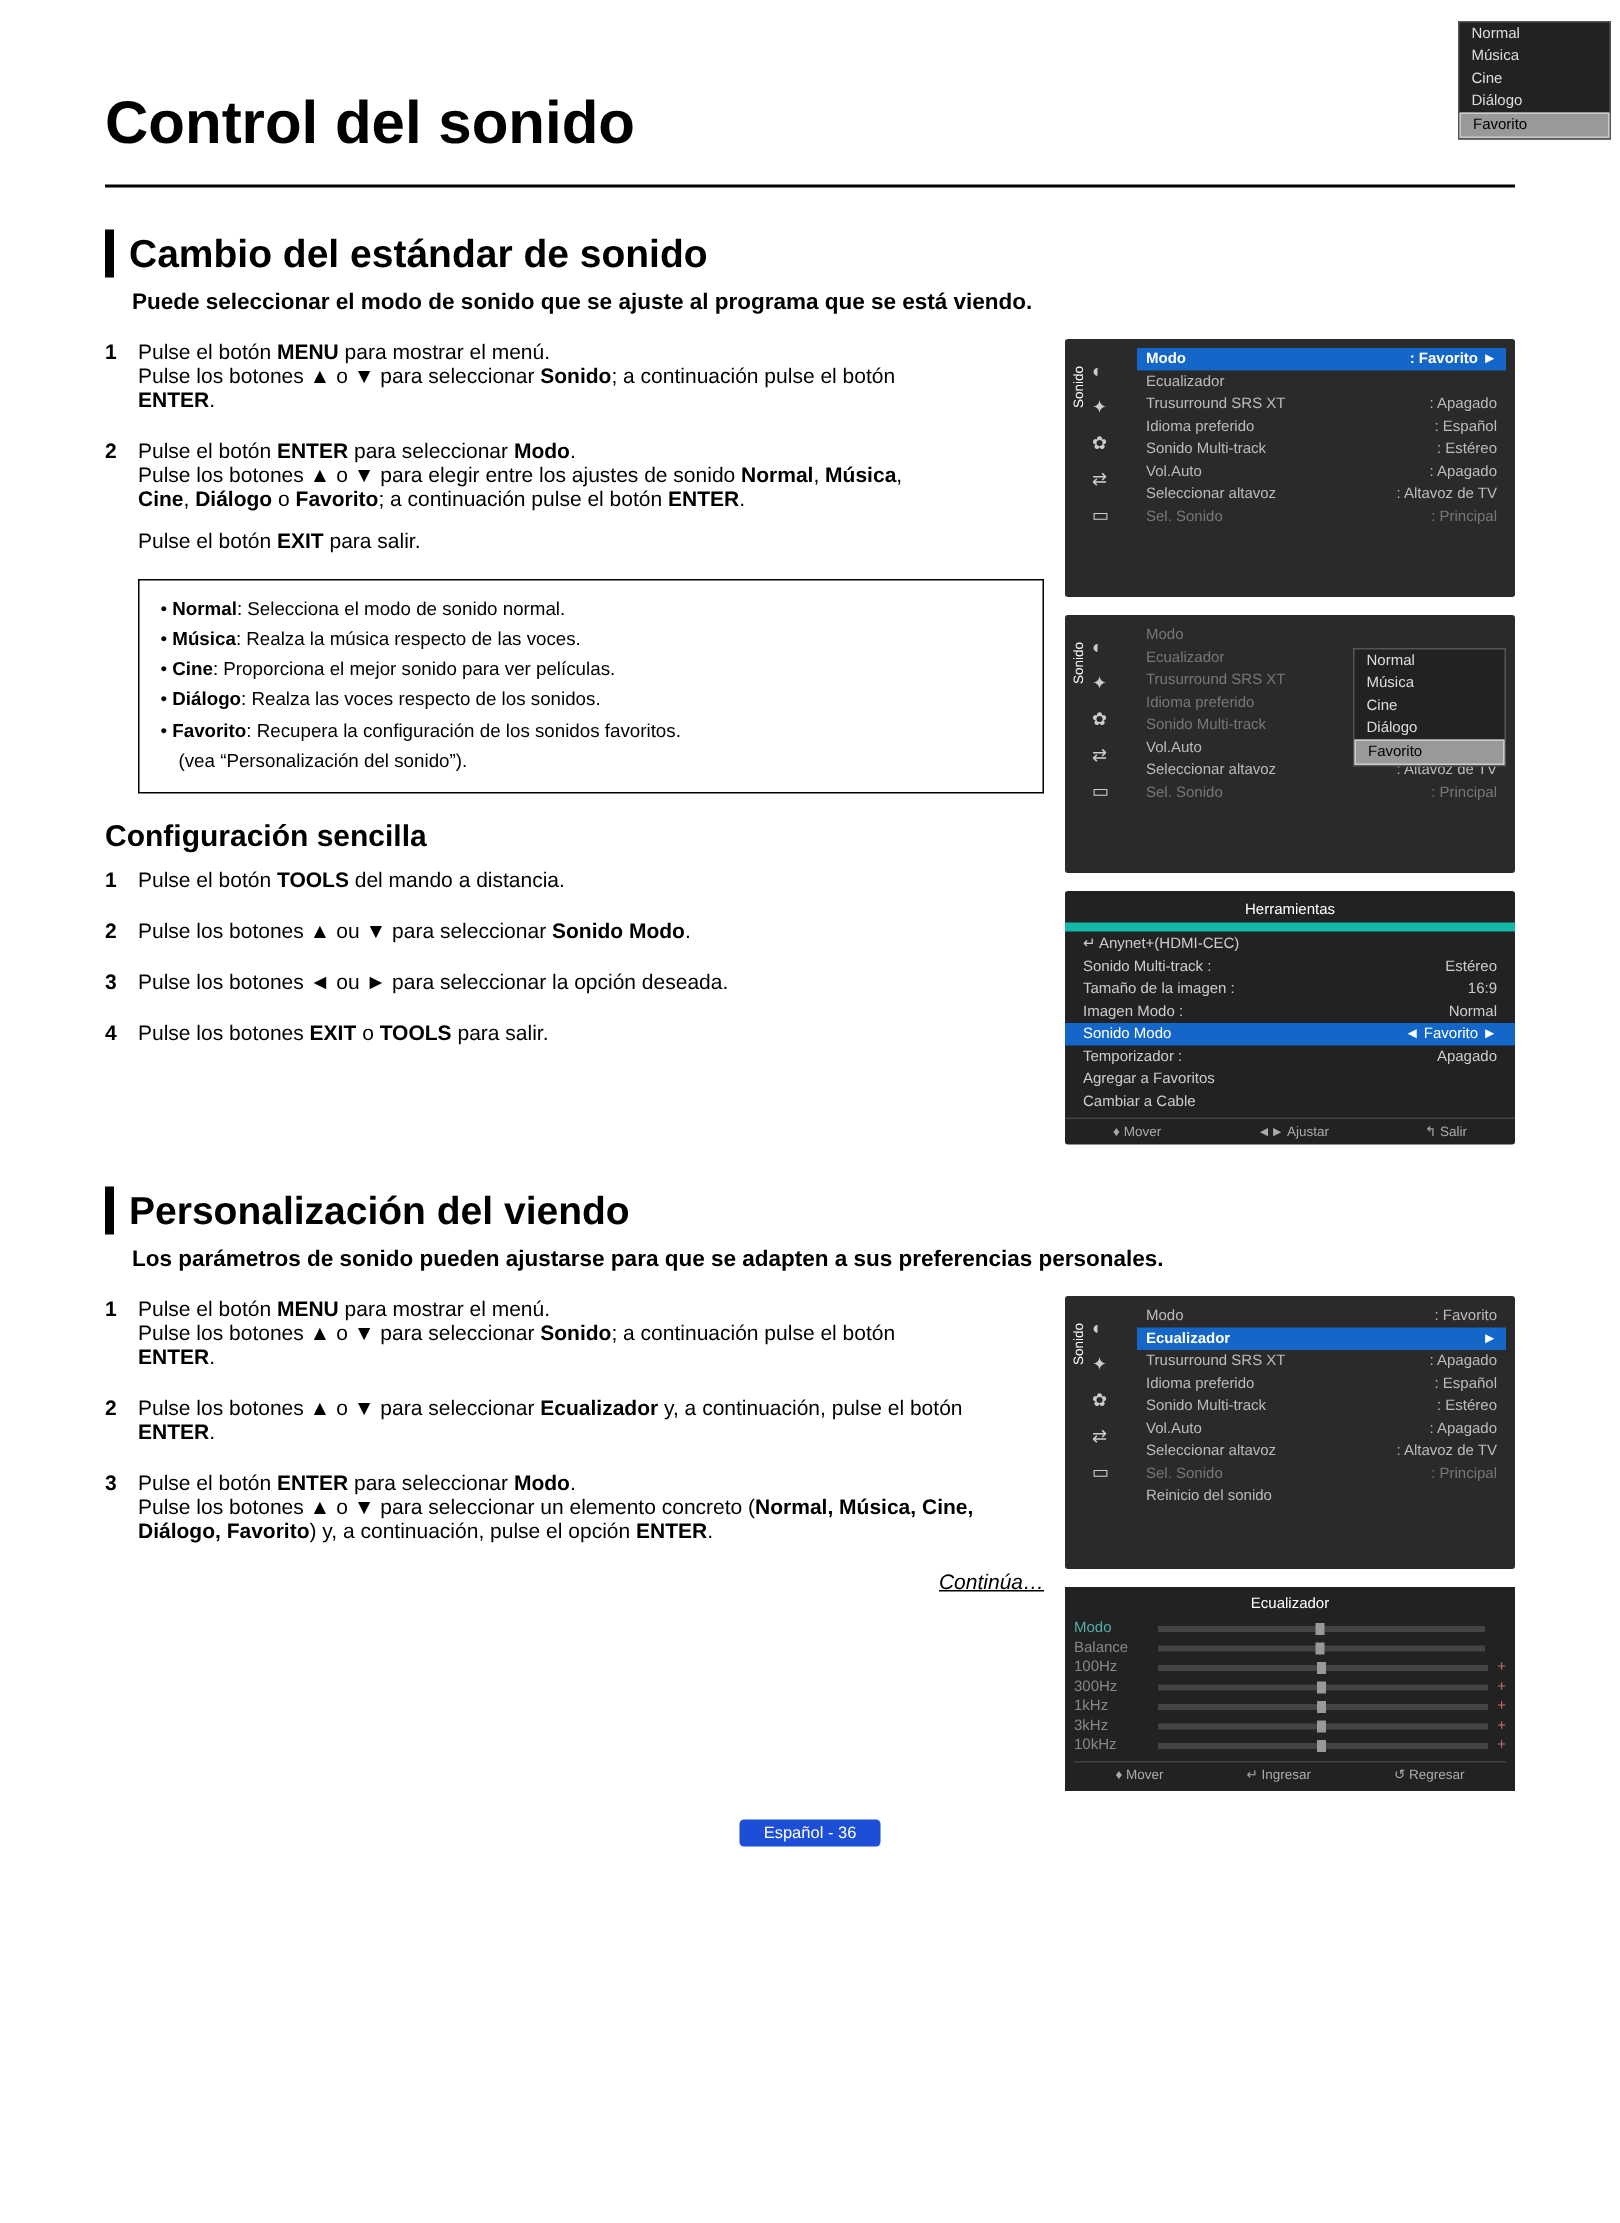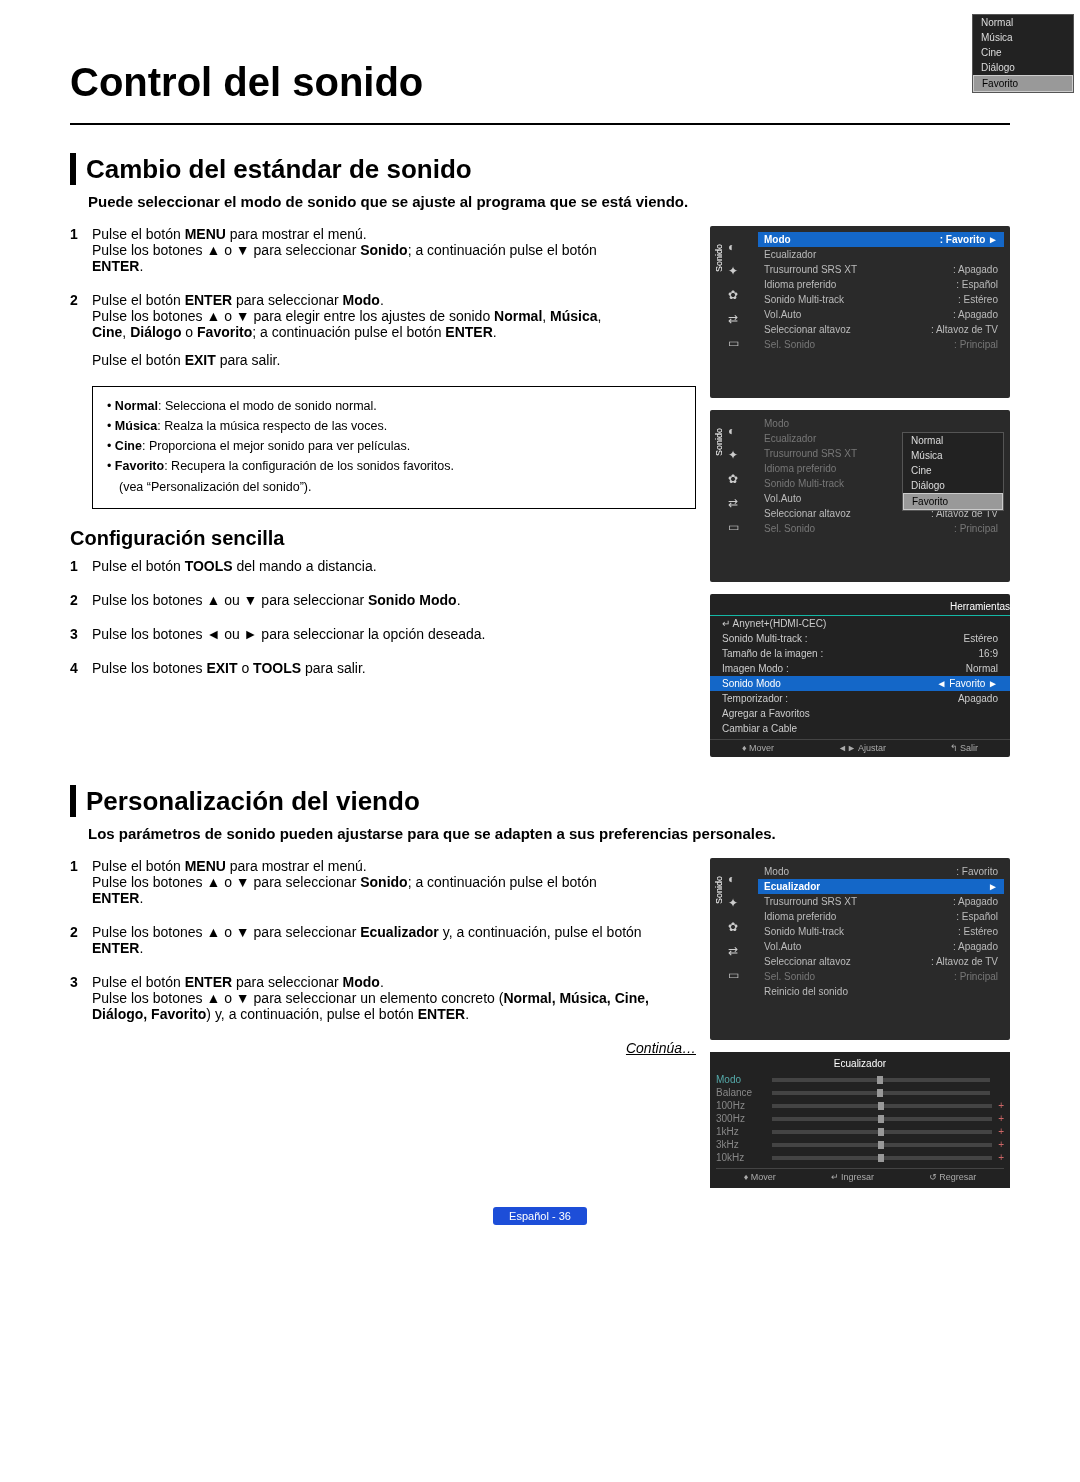--- a/index.html
+++ b/index.html
@@ -28,21 +28,21 @@
   .osd .side{position:absolute;left:4px;top:18px;writing-mode:vertical-rl;transform:rotate(180deg);font-size:9px;color:#fff}
   .osd .iconcol{position:absolute;left:18px;top:14px;display:flex;flex-direction:column;gap:10px;font-size:12px;color:#ccc}
   .osd .list{margin-left:42px}
   .osd .row{display:flex;justify-content:space-between;padding:2px 6px}
   .osd .row.hl{background:#1467c8;color:#fff;font-weight:bold}
   .osd .dim{color:#777}
   .popup{position:absolute;right:6px;top:22px;width:100px;background:#222;border:1px solid #555}
   .popup .prow{padding:2px 8px;font-size:10px;color:#ddd}
   .popup .prow.sel2{background:#999;color:#000;border:1px solid #ccc}
   .tools{background:#222;color:#ccc;font-size:10px;border-radius:2px;padding:4px 0}
-  .tools .thead{text-align:right;color:#fff;padding:3px 0;border-bottom:1px solid #14b8a6}
+  .tools .thead{text-align:center;color:#fff;padding:3px 0;border-bottom:6px solid #14b8a6}
   .tools .trow{display:flex;justify-content:space-between;padding:2px 12px}
   .tools .trow.sel{background:#1467c8;color:#fff}
   .tools .tfoot{display:flex;justify-content:space-around;font-size:9px;color:#aaa;border-top:1px solid #444;padding-top:3px;margin-top:3px}
   .eq{background:#222;color:#bbb;font-size:10px;padding:6px}
   .eq .ehead{text-align:center;color:#fff;margin-bottom:4px}
   .eq .erow{display:flex;align-items:center;padding:1px 0}
   .eq .elbl{width:56px;color:#888}
   .eq .ebar{flex:1;height:4px;background:#444;position:relative}
   .eq .eknob{position:absolute;left:48%;top:-2px;width:6px;height:8px;background:#999}
   .eq .efoot{display:flex;justify-content:space-around;font-size:9px;color:#aaa;border-top:1px solid #444;padding-top:3px;margin-top:4px}
@@ -78,20 +78,21 @@
             <span>Pulse los botones ▲ o ▼ para elegir entre los ajustes de sonido </span><b>Normal</b><span>, </span><b>Música</b><span>, </span><br>
             <b>Cine</b><span>, </span><b>Diálogo</b><span> o </span><b>Favorito</b><span>; a continuación pulse el botón </span><b>ENTER</b><span>.</span>
             <div class="sub"><span>Pulse el botón </span><b>EXIT</b><span> para salir.</span></div>
           </div>
         </div>
 
         <div class="notes" id="notes1">
             <div class="row">• <b>Normal</b>: Selecciona el modo de sonido normal.</div>
             <div class="row">• <b>Música</b>: Realza la música respecto de las voces.</div>
             <div class="row">• <b>Cine</b>: Proporciona el mejor sonido para ver películas.</div>
+            <div class="row">• <b>Diálogo</b>: Realza las voces respecto de los sonidos.</div>
             <div class="row">• <b>Favorito</b>: Recupera la configuración de los sonidos favoritos.</div>
             <div class="row" style="padding-left: 12px;">(vea “Personalización del sonido”).</div>
           </div>
 
         <div class="easy">Configuración sencilla</div>
         <div id="easy-steps">
             <div class="step">
               <div class="step-num">1</div>
               <div class="step-body">Pulse el botón <b>TOOLS</b> del mando a distancia.</div>
             </div>
@@ -274,21 +275,21 @@
         <div class="step">
           <div class="step-num">2</div>
           <div class="step-body">
             <span>Pulse los botones ▲ o ▼ para seleccionar </span><b>Ecualizador</b><span> y, a continuación, pulse el botón </span><b>ENTER</b><span>.</span>
           </div>
         </div>
         <div class="step">
           <div class="step-num">3</div>
           <div class="step-body">
             <span>Pulse el botón </span><b>ENTER</b><span> para seleccionar </span><b>Modo</b><span>.</span><br>
-            <span>Pulse los botones ▲ o ▼ para seleccionar un elemento concreto (</span><b>Normal, Música, Cine, Diálogo, Favorito</b><span>) y, a continuación, pulse el botón </span><b>ENTER</b><span>.</span>
+            <span>Pulse los botones ▲ o ▼ para seleccionar un elemento concreto (</span><b>Normal, Música, Cine, Diálogo, Favorito</b><span>) y, a continuación, pulse el opción </span><b>ENTER</b><span>.</span>
           </div>
         </div>
         <div class="continue">Continúa…</div>
       </div>
 
       <div class="right">
         <div class="osd" style="height:170px">
           <div class="side">Sonido</div>
           <div class="iconcol">
               <span>◐</span>

